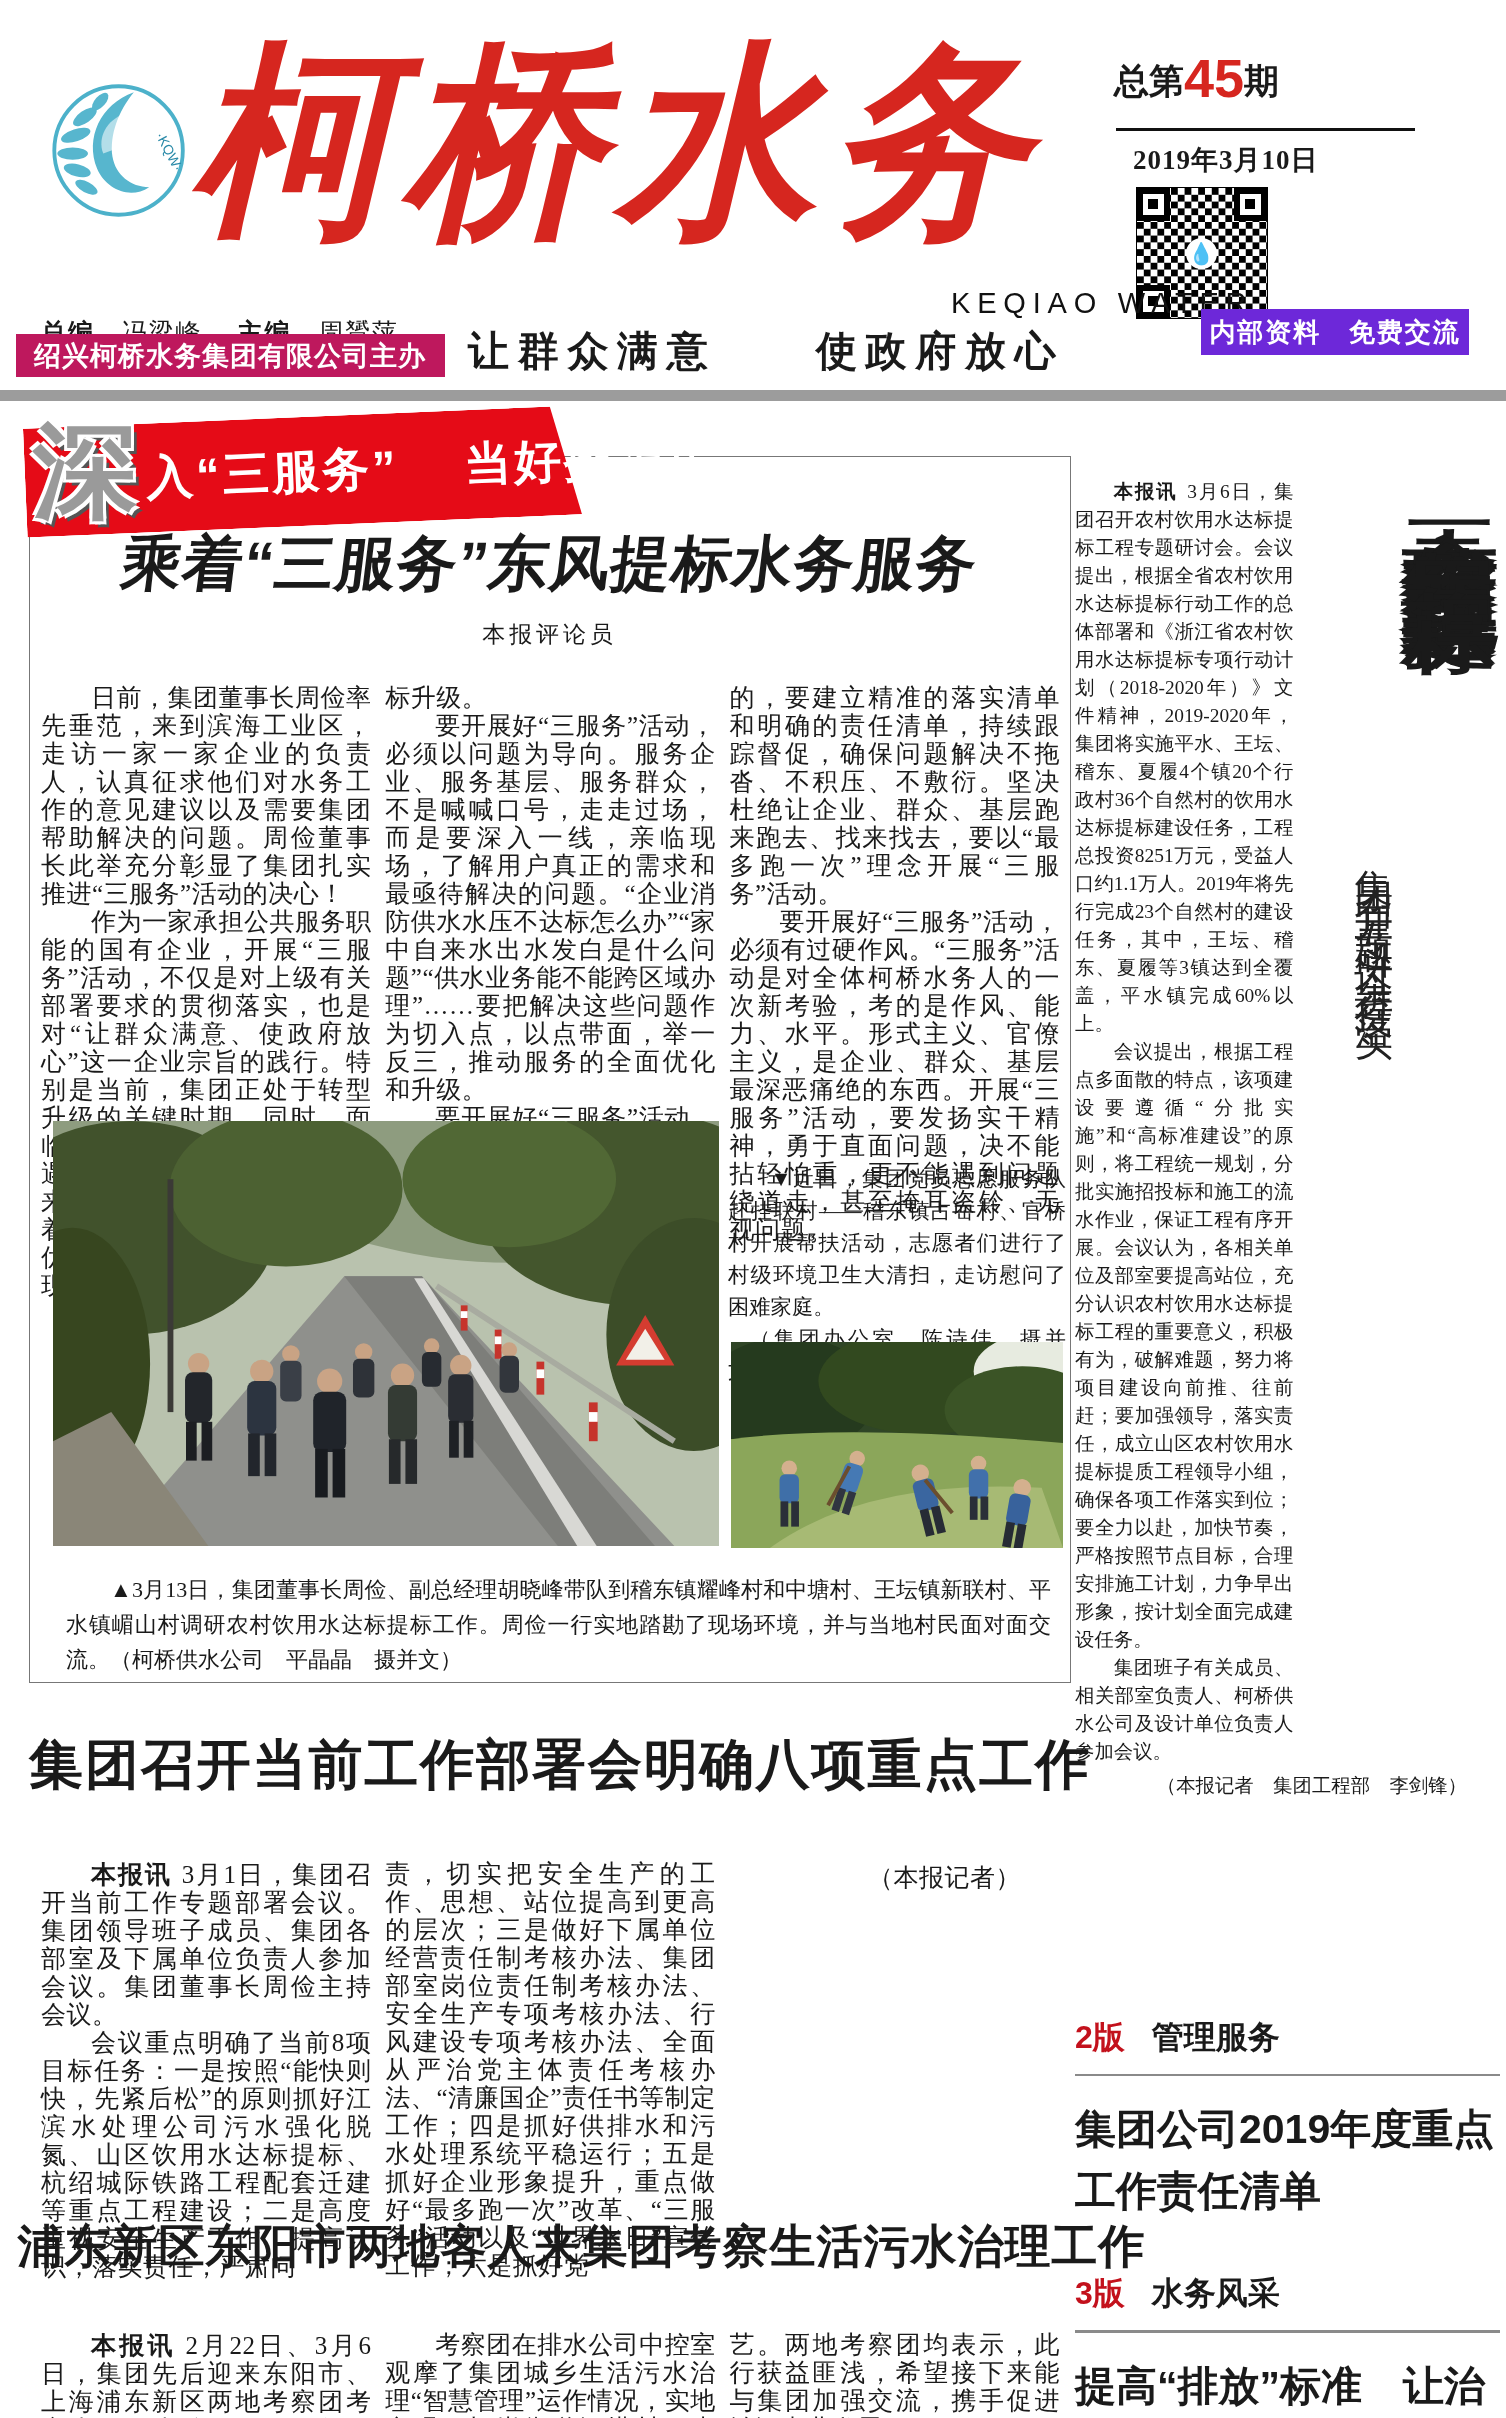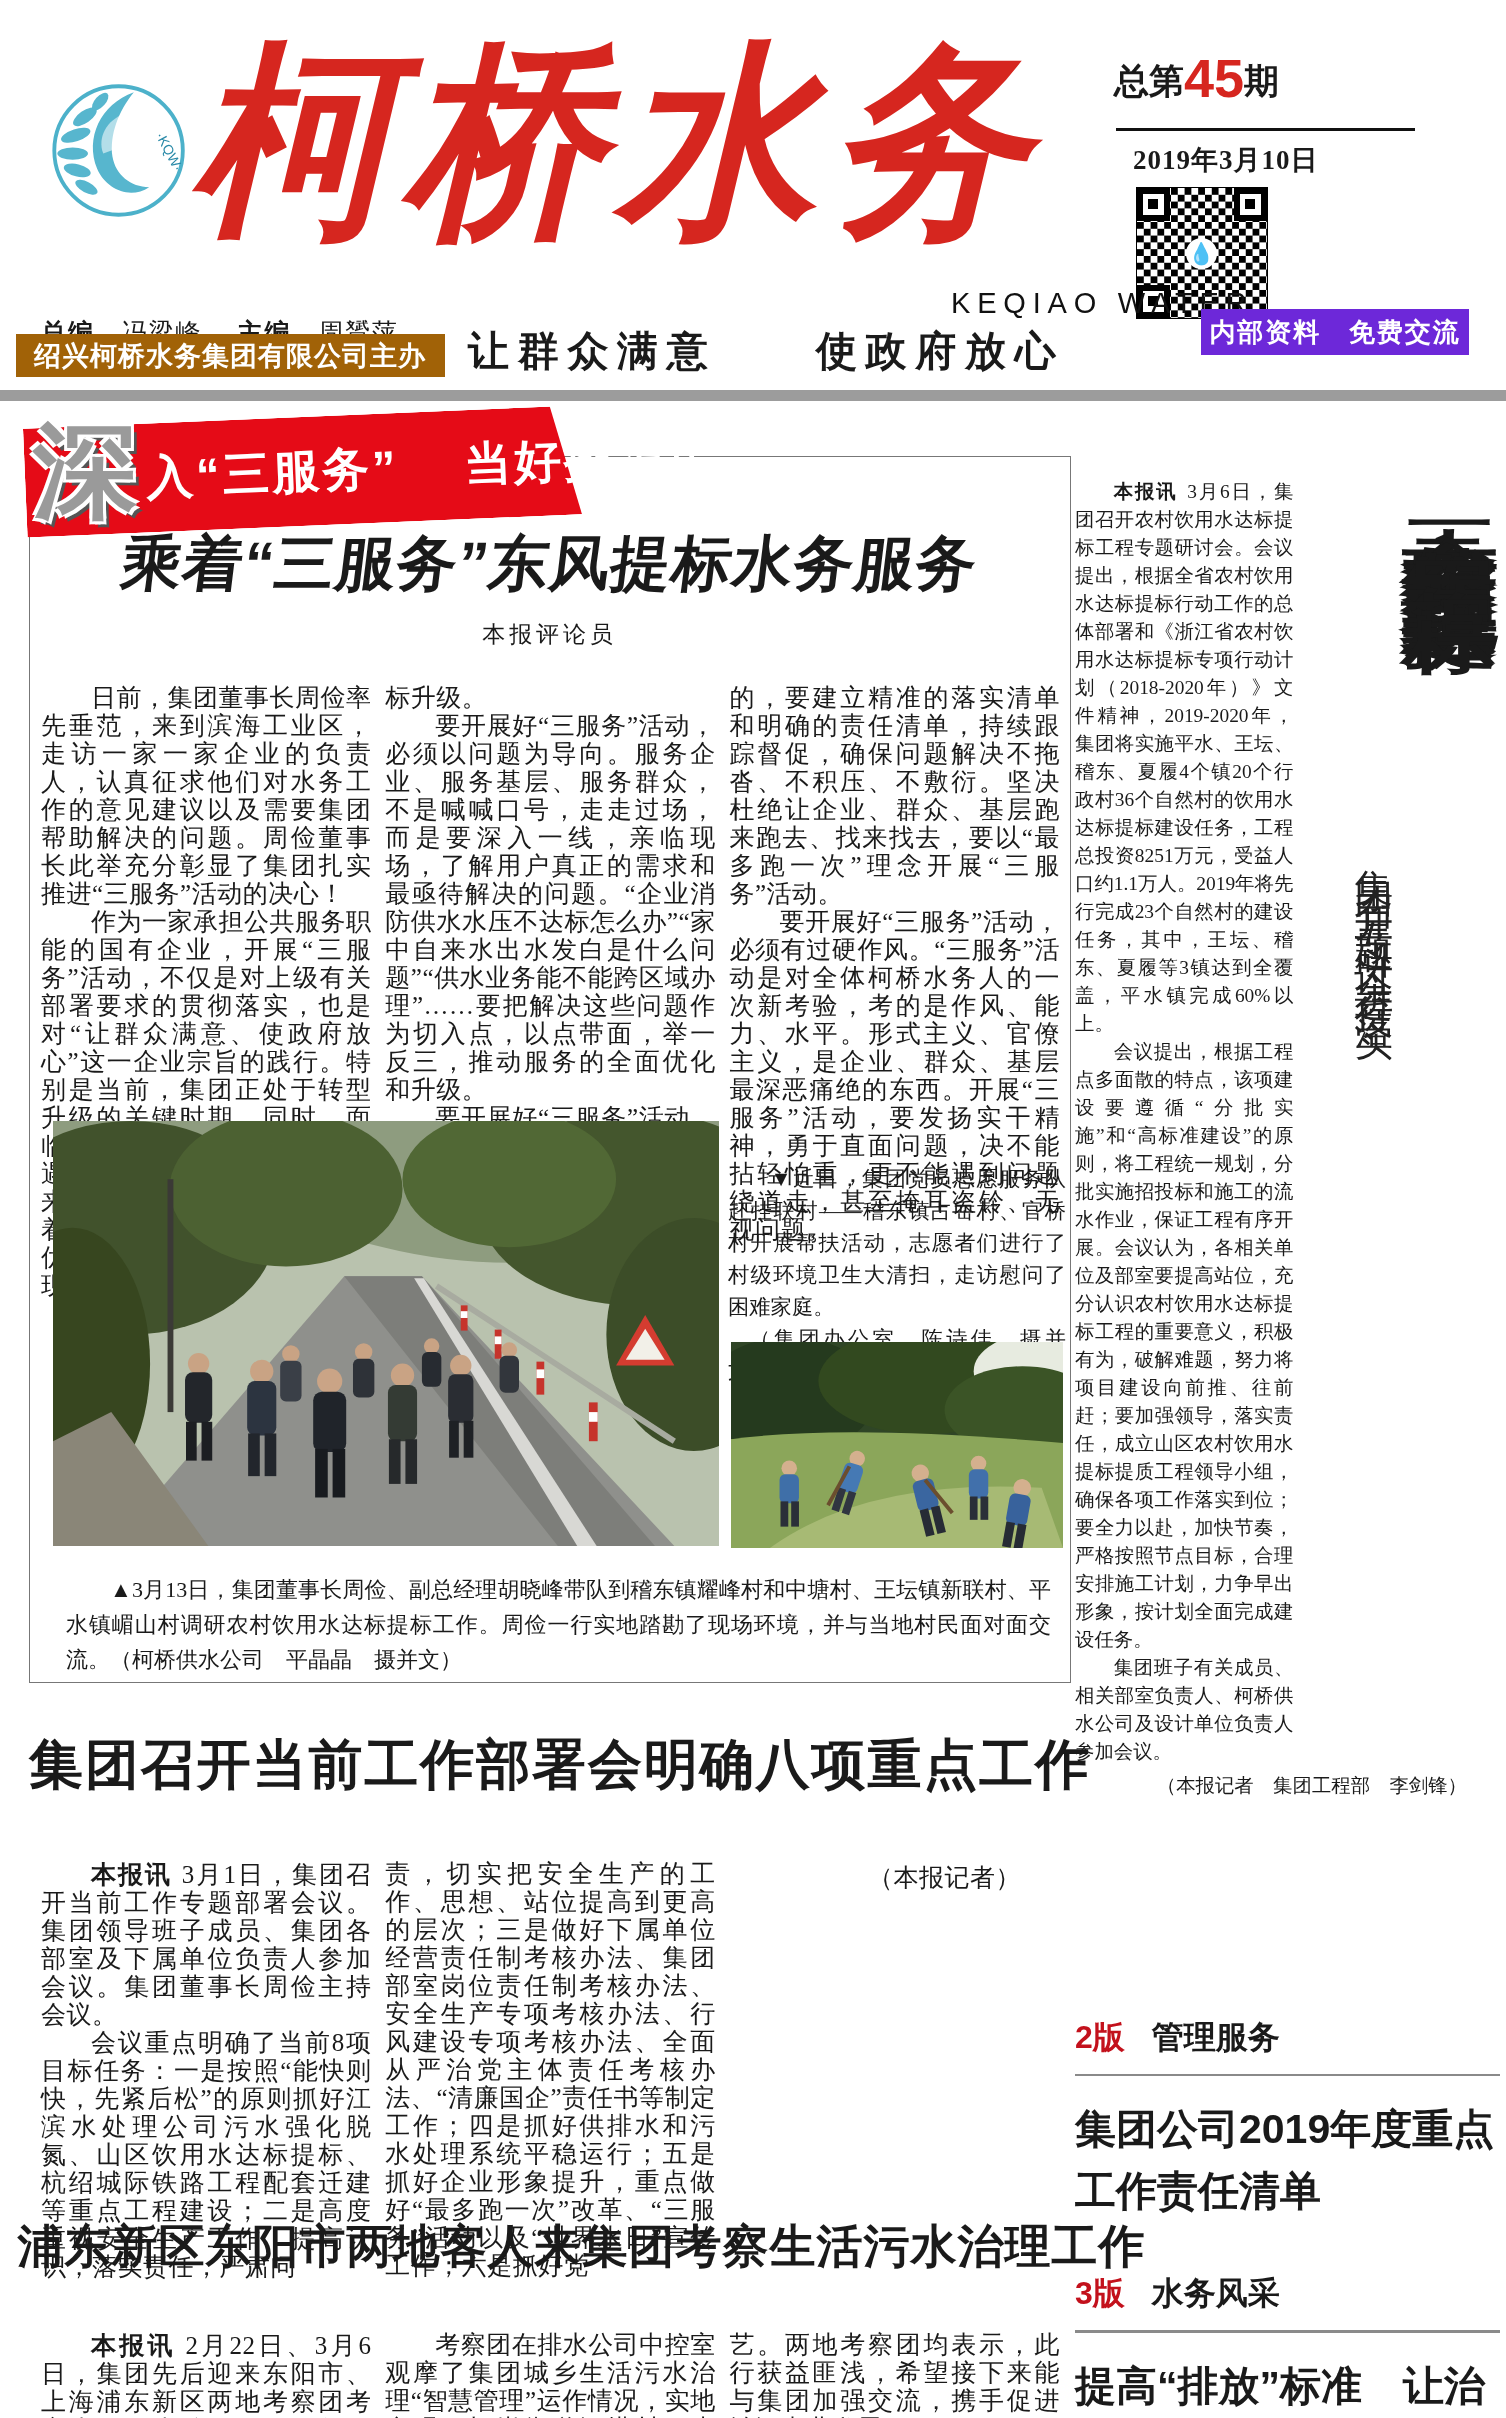--- a/index.html
+++ b/index.html
@@ -22,21 +22,21 @@
   .qr .finder{position:absolute;width:33px;height:33px;border:6.8px solid #000;background:#fff;box-sizing:border-box;}
   .qr .finder::after{content:"";position:absolute;left:4.9px;top:4.9px;width:9.7px;height:9.7px;background:#000;}
   .qr .f1{left:0;top:0;} .qr .f2{right:0;top:0;} .qr .f3{left:0;bottom:0;}
   .qr .drop{position:absolute;left:49px;top:50px;width:31px;height:31px;border-radius:50%;background:#fff;
       display:flex;align-items:center;justify-content:center;color:#5ab4d6;font-size:21.3px;}
   .editors{left:41px;top:316px;font-size:25px;letter-spacing:1.9px;text-align:right;}
   .editors b{font-family:"Liberation Sans","DejaVu Sans",sans-serif;}
   .title-en{left:951px;top:287px;font-size:29px;letter-spacing:6.8px;color:#111;font-family:"Liberation Sans","DejaVu Sans",sans-serif;}
   .internal{left:1201px;top:309px;width:268px;height:46px;background:#6d28d9;color:#fff;
       display:flex;align-items:center;justify-content:center;font-size:26px;font-weight:bold;letter-spacing:1.9px;}
-  .org-bar{left:15.5px;top:334px;width:429px;height:43px;background:#a16207;color:#fff;
+  .org-bar{left:15.5px;top:334px;width:429px;height:43px;background:#be185d;color:#fff;
       display:flex;align-items:center;justify-content:center;font-size:27px;font-weight:bold;letter-spacing:1px;}
   .slogan{left:468px;top:324px;font-size:41px;font-weight:900;letter-spacing:8.7px;white-space:nowrap;}
   .gray-band{left:0;top:390px;width:1507px;height:10.7px;background:#9c9c9c;}
 
   
   .lead-box{left:29px;top:456px;width:1040px;height:1225px;border:1px solid #777;}
   .banner{left:25px;top:417px;width:555px;height:109px;background:#e50b17;transform:rotate(-2.4deg);
       clip-path:polygon(0 0,95% 0,100% 100%,0 100%);}
   .banner-big{left:33px;top:402px;font-size:105px;font-weight:900;color:#9a9a9a;z-index:3;
       font-family:"Liberation Sans","DejaVu Sans",sans-serif;

